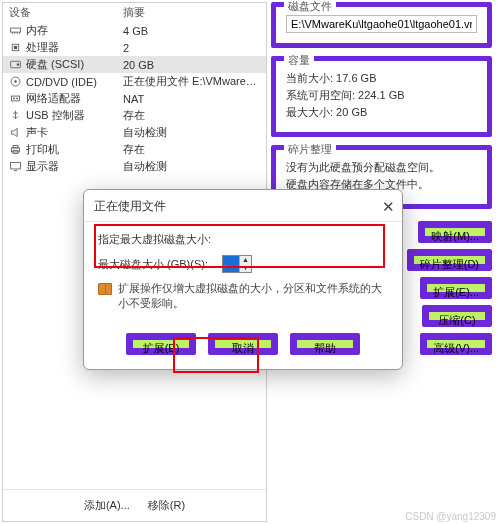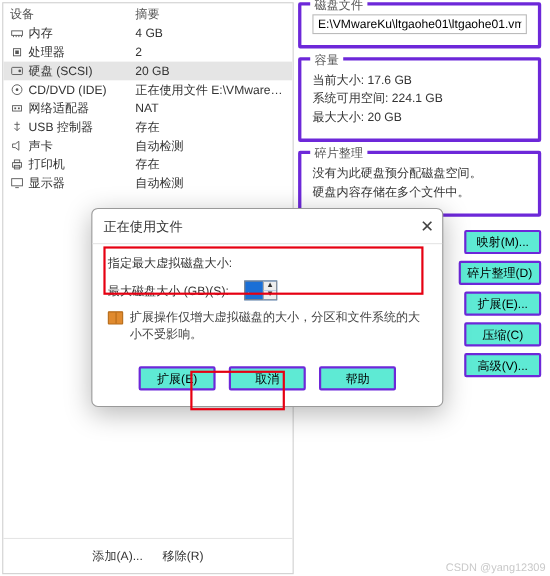--- a/index.html
+++ b/index.html
@@ -31,26 +31,26 @@
   .hdr { display: flex; padding: 2px 6px; color: #555; }
   .hdr .c1 { width: 114px; font-family: Liberation Serif, serif; }
   .rows { flex: 1; overflow: hidden; }
   .row { display: flex; padding: 0 6px; height: 17px; align-items: center; }
   .row.sel { background: #e5e5e5; }
   .row .c1 { width: 114px; display: flex; align-items: center; gap: 4px; white-space: nowrap; overflow: hidden; }
   .row .c2 { flex: 1; white-space: nowrap; overflow: hidden; text-overflow: ellipsis; }
   .ico { width: 13px; height: 13px; flex: 0 0 13px; display: inline-block; }
   .btm { border-top: 1px solid #e5e5e5; padding: 6px; display: flex; gap: 6px; justify-content: center; }
   .linkbtn { background: none; border: none; color: #333; font-size: 11px; padding: 2px 6px; cursor: pointer; }
-  .group { border: 3px solid #6d28d9; border-radius: 2px; margin-bottom: 8px; padding: 8px 10px 10px; position: relative; }
+  .group { border: 5px solid #6d28d9; border-radius: 2px; margin-bottom: 8px; padding: 8px 10px 10px; position: relative; }
   .group .title { position: absolute; top: -8px; left: 8px; background: #fff; padding: 0 4px; font-size: 11px; color: #555; }
   .group .line { margin: 2px 0; color: #333; }
   .pathbox { width: 100%; border: 1px solid #bbb; background: #fff; padding: 2px 4px; font-size: 11px; height: 18px; }
   .sidebtns { display: flex; flex-direction: column; gap: 6px; align-items: flex-end; margin-top: 4px; }
-  .btn { min-width: 70px; height: 22px; font-size: 11px; border: 2px solid #6d28d9; background: #5eead4; border-radius: 2px; cursor: pointer; }
+  .btn { min-width: 70px; height: 22px; font-size: 11px; border: 7px solid #6d28d9; background: #bef264; border-radius: 2px; cursor: pointer; }
   
   .dialog {
     position: absolute;
     left: 83px; top: 189px;
     width: 320px;
     background: #fff;
     border: 1px solid #999;
     border-radius: 6px;
     box-shadow: 0 6px 24px rgba(0,0,0,0.28);
     z-index: 10;

